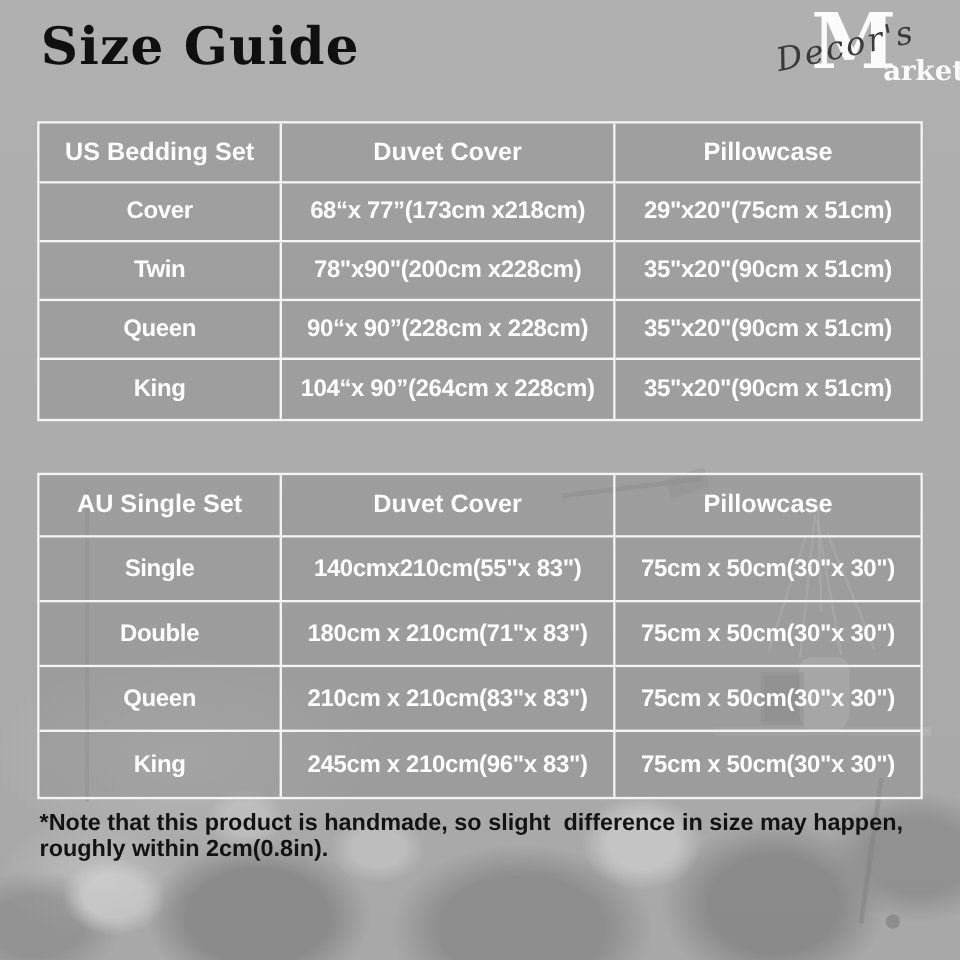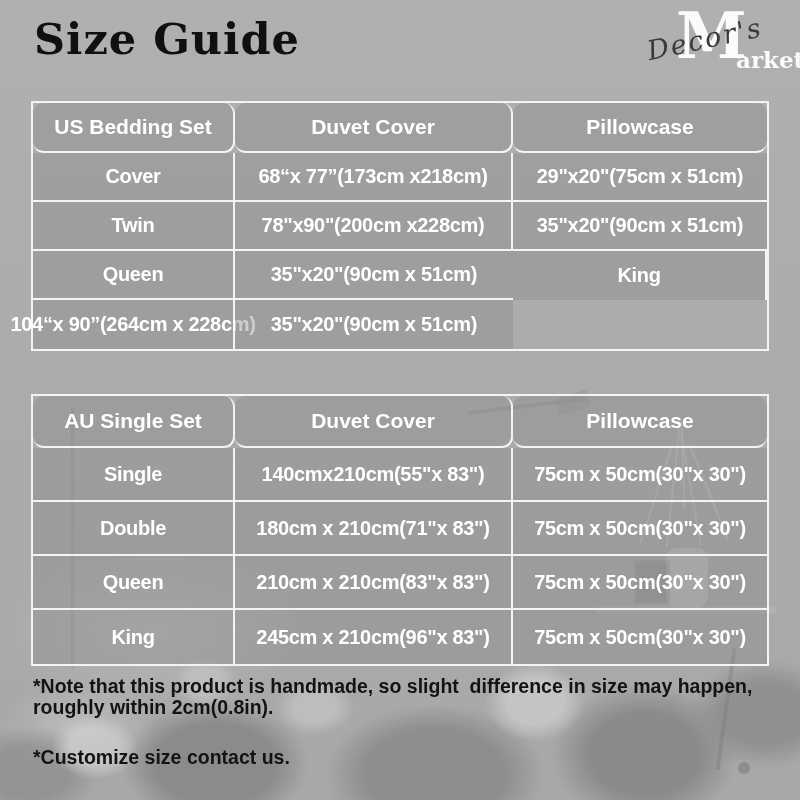--- a/index.html
+++ b/index.html
@@ -82,21 +82,21 @@
   .tbl-au { top: 394px; grid-template-rows: 52px 54px 54px 54px 54px; }
   .cell {
     display: flex; align-items: center; justify-content: center;
     background: rgba(138,138,138,0.42);
     border-right: 2px solid #f4f4f4; border-bottom: 2px solid #f4f4f4;
     color: #ffffff; font-size: 20px; font-weight: bold; letter-spacing: -0.3px;
     white-space: nowrap;
   }
   .cell.c3 { border-right: none; }
   .cell.rlast { border-bottom: none; }
-  .cell.head { font-size: 21px; letter-spacing: 0; border-radius: 11px; }
+  .cell.head { font-size: 21px; letter-spacing: 0; }
 
   
   .notes { position: absolute; left: 33px; top: 676px; width: 748px; z-index: 2;
     color: #131313; font-weight: bold; font-size: 19.5px; line-height: 21px; }
   .notes p { white-space: pre-wrap; margin-bottom: 29px; }
   .notes p:last-child { margin-bottom: 0; }
 </style>
 </head>
 <body>
 
@@ -136,20 +136,21 @@
 
     <div class="cell">Cover</div>
     <div class="cell">68“x 77”(173cm x218cm)</div>
     <div class="cell c3">29"x20"(75cm x 51cm)</div>
 
     <div class="cell">Twin</div>
     <div class="cell">78"x90"(200cm x228cm)</div>
     <div class="cell c3">35"x20"(90cm x 51cm)</div>
 
     <div class="cell">Queen</div>
+    <div class="cell">90“x 90”(228cm x 228cm)</div>
     <div class="cell c3">35"x20"(90cm x 51cm)</div>
 
     <div class="cell rlast">King</div>
     <div class="cell rlast">104“x 90”(264cm x 228cm)</div>
     <div class="cell c3 rlast">35"x20"(90cm x 51cm)</div>
   </div>
 
   <div class="tbl tbl-au">
     <div class="cell head">AU Single Set</div>
     <div class="cell head">Duvet Cover</div>
@@ -167,16 +168,15 @@
     <div class="cell">210cm x 210cm(83"x 83")</div>
     <div class="cell c3">75cm x 50cm(30"x 30")</div>
 
     <div class="cell rlast">King</div>
     <div class="cell rlast">245cm x 210cm(96"x 83")</div>
     <div class="cell c3 rlast">75cm x 50cm(30"x 30")</div>
   </div>
 
   <div class="notes">
     <p>*Note that this product is handmade, so slight  difference in size may happen, roughly within 2cm(0.8in).</p>
-    <p>*Customize size contact us.</p>
   </div>
 
 </div>
 
 </body></html>

